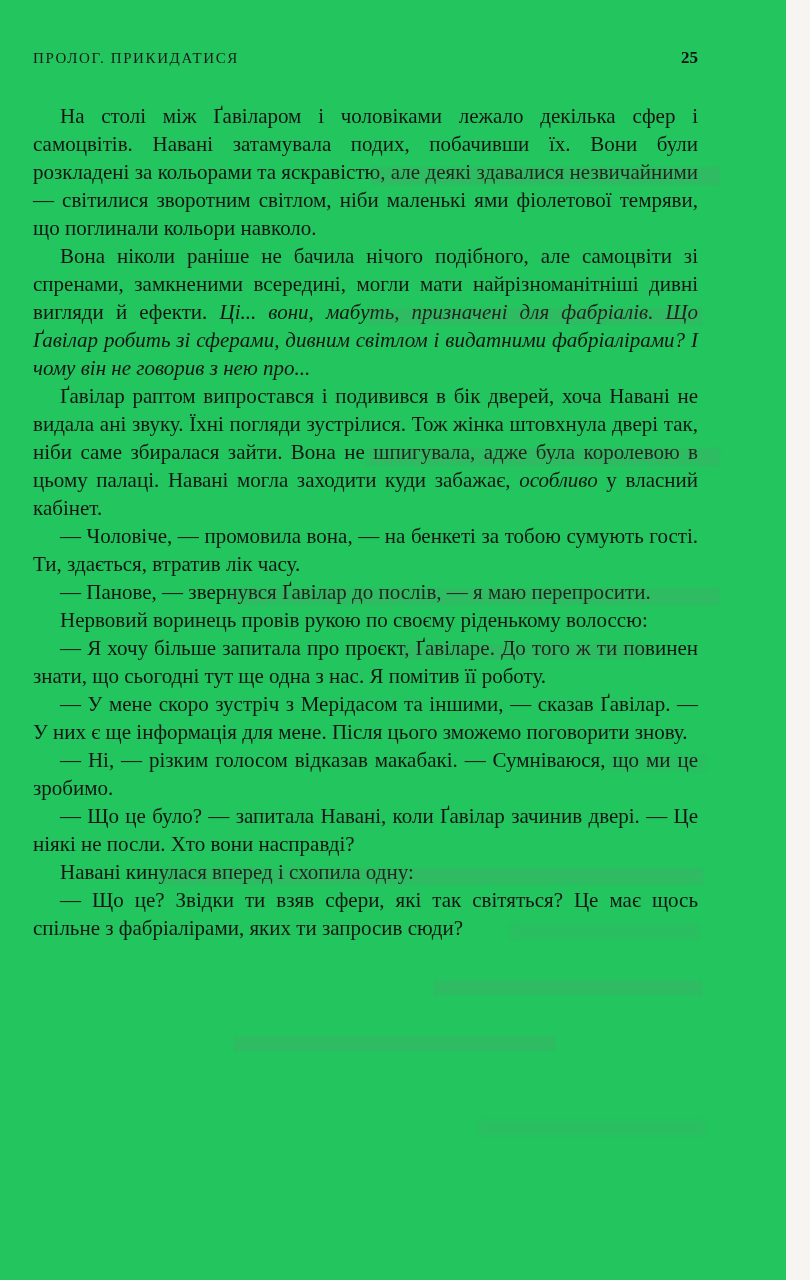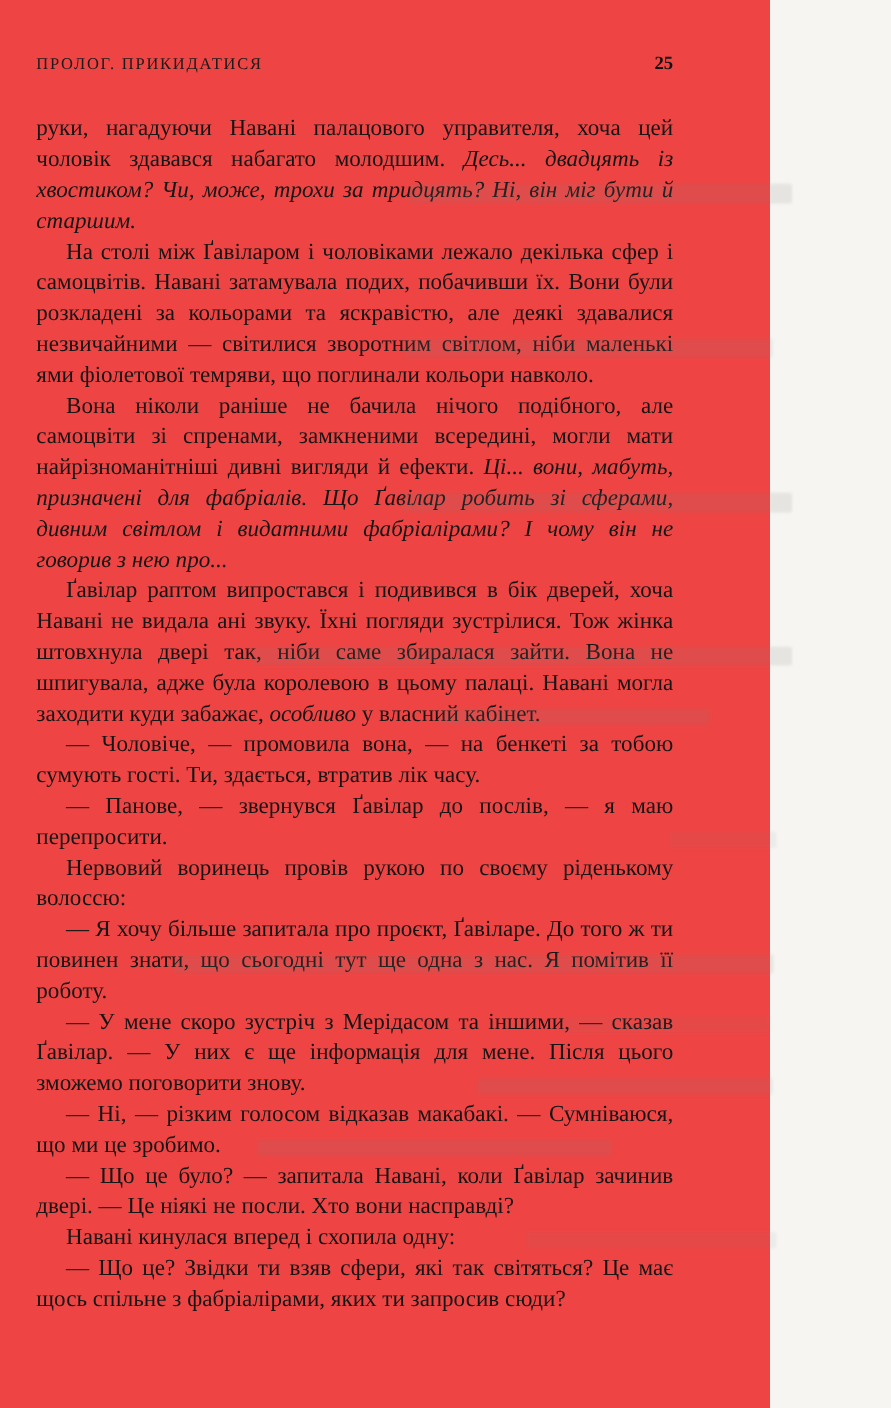--- a/index.html
+++ b/index.html
@@ -7,23 +7,23 @@
     padding: 0;
   }
   body {
     width: 810px;
     height: 1280px;
     background: #f6f5f2;
     overflow: hidden;
   }
   .page {
     position: relative;
-    width: 700px;
+    width: 786px;
     height: 1280px;
-    background: #ef4444;
+    background: #22c55e;
     font-family: "Liberation Serif", serif;
     color: #161616;
     box-sizing: border-box;
   }
   .running-header {
     display: flex;
     justify-content: space-between;
     align-items: baseline;
     padding: 48px 88px 0 33px;
   }
@@ -73,21 +73,20 @@
 <body>
 
 <div class="page">
 
   <header class="running-header">
     <span class="running-title">ПРОЛОГ. ПРИКИДАТИСЯ</span>
     <span class="page-number">25</span>
   </header>
 
   <main class="text-block">
-      <p class="no-indent"><span>руки, нагадуючи Навані палацового управителя, хоча цей чоловік здавався набагато молодшим. </span><span class="it">Десь... двадцять із хвостиком? Чи, може, трохи за тридцять? Ні, він міг бути й старшим.</span></p>
       <p><span>На столі між Ґавіларом і чоловіками лежало декілька сфер і самоцвітів. Навані затамувала подих, побачивши їх. Вони були розкладені за кольорами та яскравістю, але деякі здавалися незвичайними — світилися зворотним світлом, ніби маленькі ями фіолетової темряви, що поглинали кольори навколо.</span></p>
       <p><span>Вона ніколи раніше не бачила нічого подібного, але самоцвіти зі спренами, замкненими всередині, могли мати найрізноманітніші дивні вигляди й ефекти. </span><span class="it">Ці... вони, мабуть, призначені для фабріалів. Що Ґавілар робить зі сферами, дивним світлом і видатними фабріалірами? І чому він не говорив з нею про...</span></p>
       <p><span>Ґавілар раптом випростався і подивився в бік дверей, хоча Навані не видала ані звуку. Їхні погляди зустрілися. Тож жінка штовхнула двері так, ніби саме збиралася зайти. Вона не шпигувала, адже була королевою в цьому палаці. Навані могла заходити куди забажає, </span><span class="it">особливо</span><span> у власний кабінет.</span></p>
       <p><span>— Чоловіче, — промовила вона, — на бенкеті за тобою сумують гості. Ти, здається, втратив лік часу.</span></p>
       <p><span>— Панове, — звернувся Ґавілар до послів, — я маю перепросити.</span></p>
       <p><span>Нервовий воринець провів рукою по своєму ріденькому волоссю:</span></p>
       <p><span>— Я хочу більше запитала про проєкт, Ґавіларе. До того ж ти повинен знати, що сьогодні тут ще одна з нас. Я помітив її роботу.</span></p>
       <p><span>— У мене скоро зустріч з Мерідасом та іншими, — сказав Ґавілар. — У них є ще інформація для мене. Після цього зможемо поговорити знову.</span></p>
       <p><span>— Ні, — різким голосом відказав макабакі. — Сумніваюся, що ми це зробимо.</span></p>
       <p><span>— Що це було? — запитала Навані, коли Ґавілар зачинив двері. — Це ніякі не посли. Хто вони насправді?</span></p>

